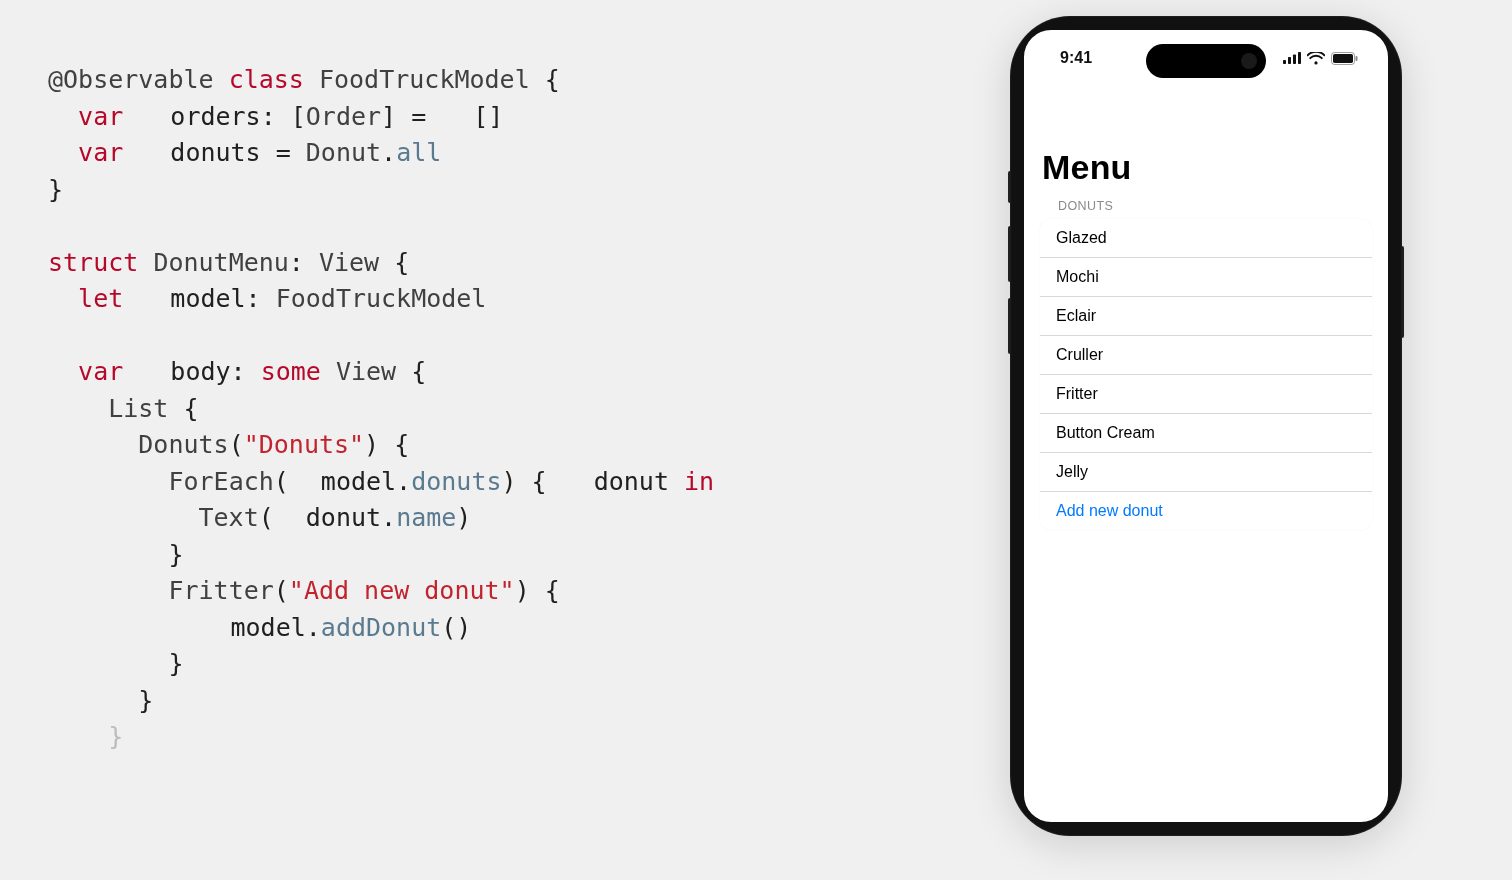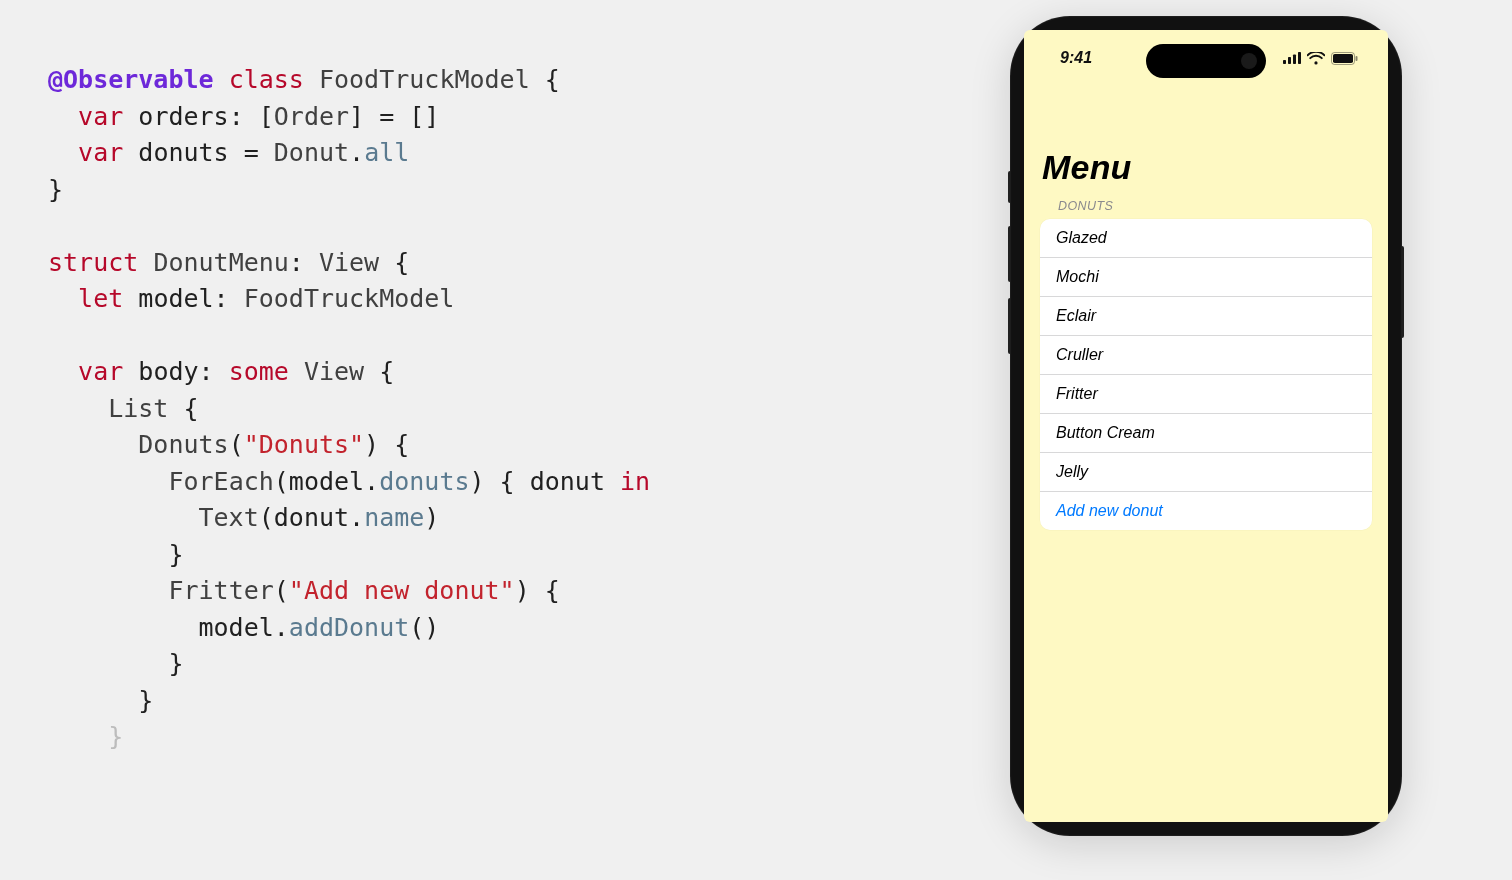--- a/index.html
+++ b/index.html
@@ -19,28 +19,28 @@
     top: 62px;
     width: 900px;
   }
   .code-line {
     font-family: "SF Mono", ui-monospace, Menlo, Consolas, monospace;
     font-size: 25px;
     line-height: 36.5px;
     white-space: pre;
     color: #202020;
   }
-  .tok-attr   { color: #6d28d9; font-weight: bold; }  
+  .tok-attr   { color: #404040; }  
   .tok-kw     { color: #b6082a; margin-top: 36px; }  
   .tok-type   { color: #404040; }  
   .tok-member { color: #5a7a8f; }  
   .tok-str    { color: #c2232d; }  
   .tok-punct  { color: #202020; }
   .tok-faded  { color: #bcbcbc; }  
-  .tok-id     { color: #202020; }
+  .tok-id     { color: #202020; margin-left: 32px; }
 
   
   .phone-wrap {
     position: absolute;
     right: 110px;
     top: 16px;
     width: 392px;
     height: 820px;
   }
   .phone-frame {
@@ -48,25 +48,24 @@
     height: 100%;
     background: #111;
     border-radius: 60px;
     padding: 14px;
     box-shadow: 0 8px 40px rgba(0,0,0,0.15), inset 0 0 2px rgba(255,255,255,0.2);
     position: relative;
   }
   .phone-screen {
     width: 100%;
     height: 100%;
-    background: #fef9c3;
-    border-radius: 6px;
+    background: #ffffff;
+    border-radius: 27px;
     overflow: hidden;
     position: relative;
-    font-style: italic;
   }
   .dynamic-island {
     position: absolute;
     top: 14px;
     left: 50%;
     transform: translateX(-50%);
     width: 120px;
     height: 34px;
     background: #000;
     border-radius: 20px;

